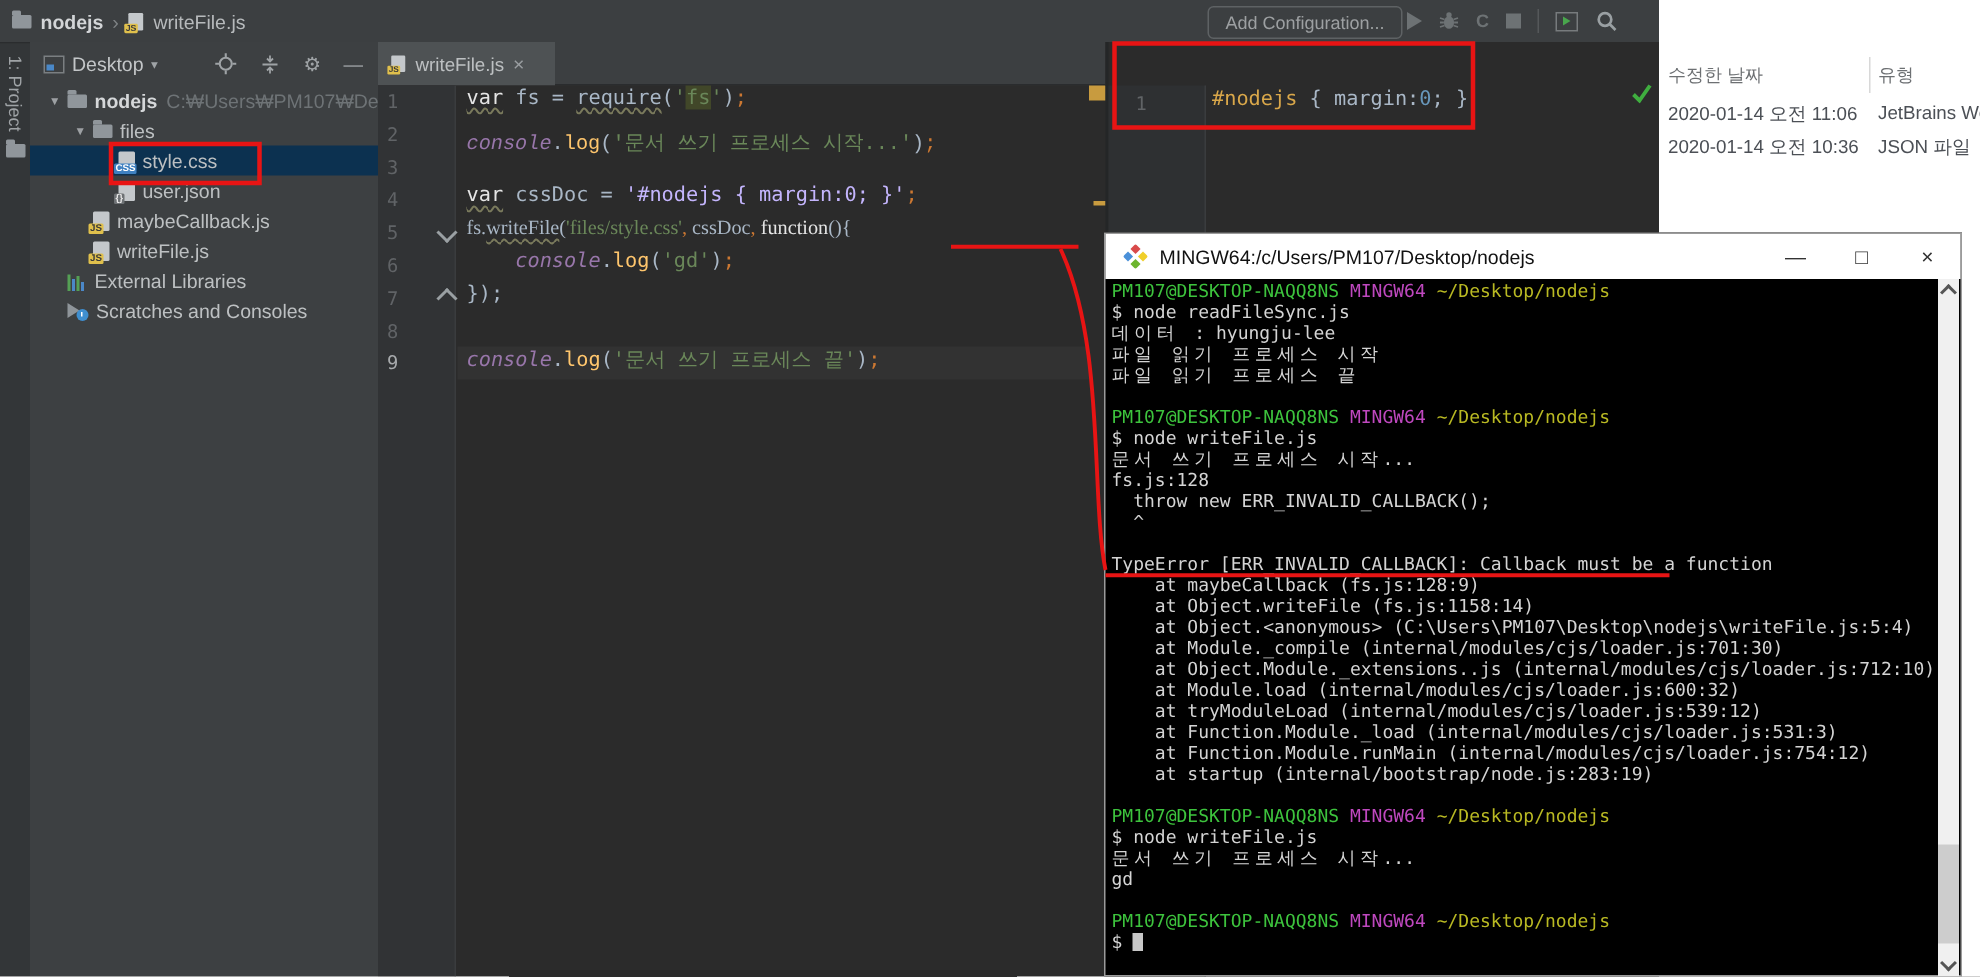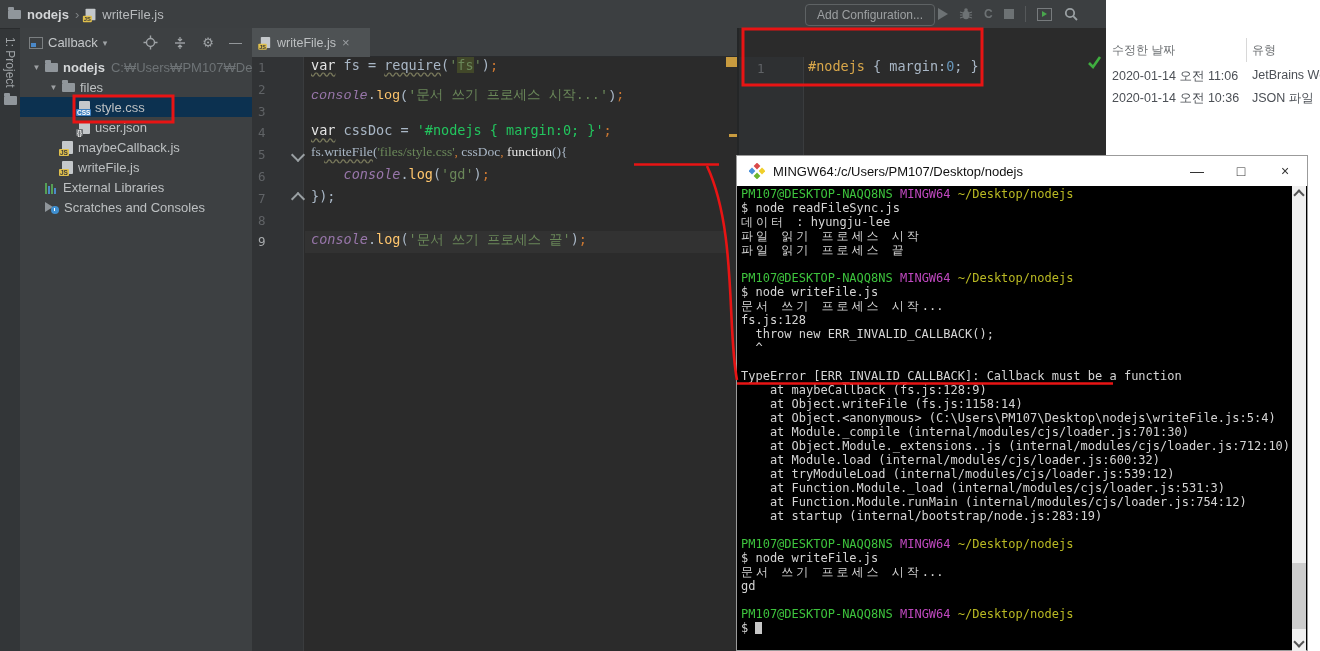--- a/index.html
+++ b/index.html
@@ -61,21 +61,21 @@
   .tab{position:absolute;top:0;height:29px;background:#4e5254;display:flex;align-items:center;gap:6px;padding:0 8px;box-sizing:border-box;}
   .tab .tlabel{color:#bdc0c2;font-size:12.5px;}
   .tab .tclose{color:#9a9ea1;font-size:13px;}
   
   #edleft{position:absolute;left:252px;top:57px;width:485px;height:594px;background:#2b2b2b;}
   #edleft .gutterbg{position:absolute;left:0;top:0;width:52px;height:594px;background:#313335;border-right:1px solid #3a3c3e;box-sizing:border-box;}
   .gn{position:absolute;left:6px;width:24px;color:#606366;font:12.5px "DejaVu Sans Mono",monospace;}
   .gn.active{color:#a8abad;}
   .caretline{position:absolute;left:53px;width:421px;height:22px;background:#323232;}
   .cl{position:absolute;left:59px;height:22px;line-height:22px;font:13.5px "DejaVu Sans Mono",monospace;white-space:pre;}
-  .tk-kw{color:#e5e5e5;}.tk-pl{color:#a9b7c6;}.tk-st{color:#6a8759;}.tk-stg{color:#22c55e;}
+  .tk-kw{color:#e5e5e5;}.tk-pl{color:#a9b7c6;}.tk-st{color:#6a8759;}.tk-stg{color:#c4b5fd;}
   .tk-gl{color:#9876aa;font-style:italic;}.tk-fn{color:#ffc66d;}.tk-sm{color:#cc7832;}
   .tk-sel{color:#d9a74a;}.tk-num{color:#6897bb;}
   .u{text-decoration-line:underline;text-decoration-style:wavy;text-decoration-color:#7a7a5c;text-underline-offset:2px;}
   .hl{background:#414729;}
   .foldmark{position:absolute;left:41px;width:8px;height:8px;border-right:2px solid #9aa0a3;border-bottom:2px solid #9aa0a3;}
   .fm-open{transform:rotate(45deg);}
   .fm-close{transform:rotate(-135deg);}
   .stripe-square{position:absolute;left:474px;top:0;width:12px;height:10px;background:#c89b3f;}
   .stripe-dash{position:absolute;left:477px;top:77px;width:10px;height:3px;background:#c89b3f;}
   
@@ -149,21 +149,21 @@
     <div id="strip">
       <div class="vlabel">1: Project</div>
       <span class="foldr"></span>
     </div>
 
     <div id="panel">
       <div id="phead">
         <span class="winicon">
             <i></i>
           </span>
-        <span class="ptitle">Callback</span>
+        <span class="ptitle">Desktop</span>
         <span class="chev">▾</span>
         <span class="sp"></span>
         <svg width="15" height="15" viewBox="0 0 15 15" style="margin-right:10px">
           <circle cx="7.5" cy="7.5" r="4" fill="none" stroke="#9fa3a6" stroke-width="1.4"></circle>
           <path d="M7.5,0.5 V3 M7.5,12 V14.5 M0.5,7.5 H3 M12,7.5 H14.5" stroke="#9fa3a6" stroke-width="1.4"></path>
         </svg>
         <svg width="14" height="14" viewBox="0 0 14 14" style="margin-right:10px">
           <path d="M2,7 H12" stroke="#9fa3a6" stroke-width="1.4"></path>
           <path d="M7,1 L7,4 M5,3 L7,5 L9,3 M7,13 L7,10 M5,11 L7,9 L9,11" stroke="#9fa3a6" stroke-width="1.2" fill="none"></path>
         </svg>

